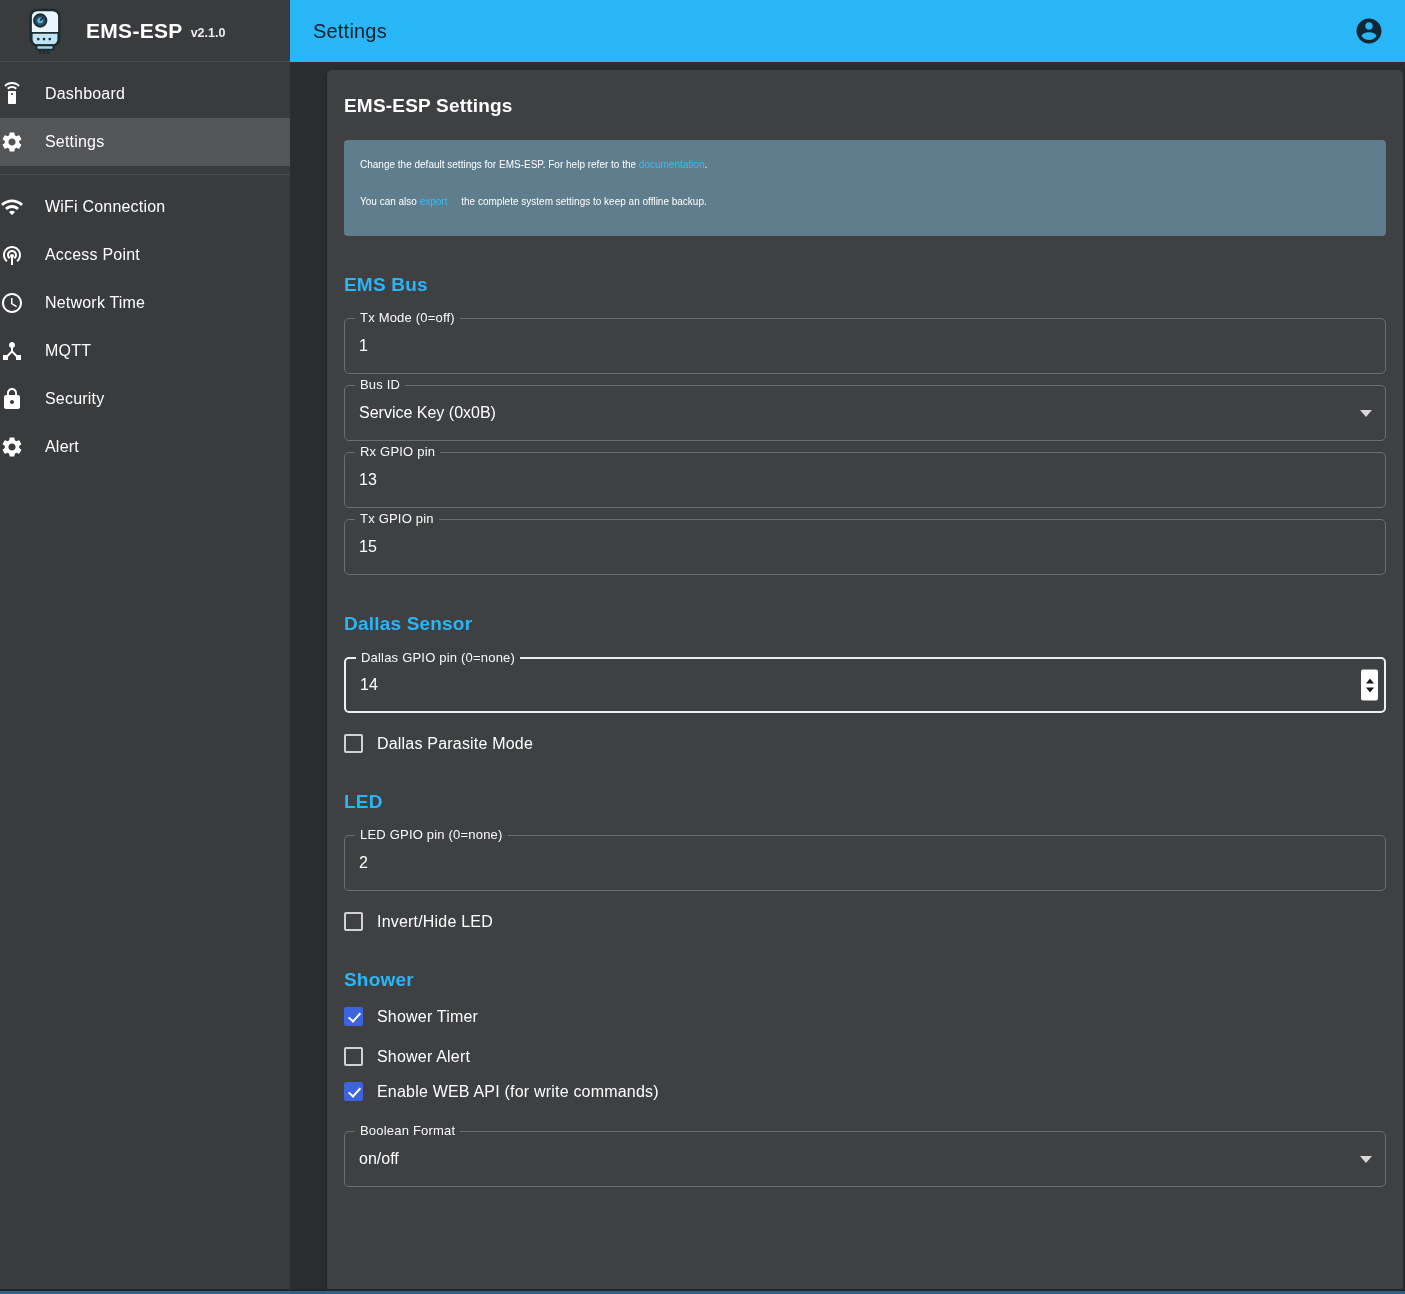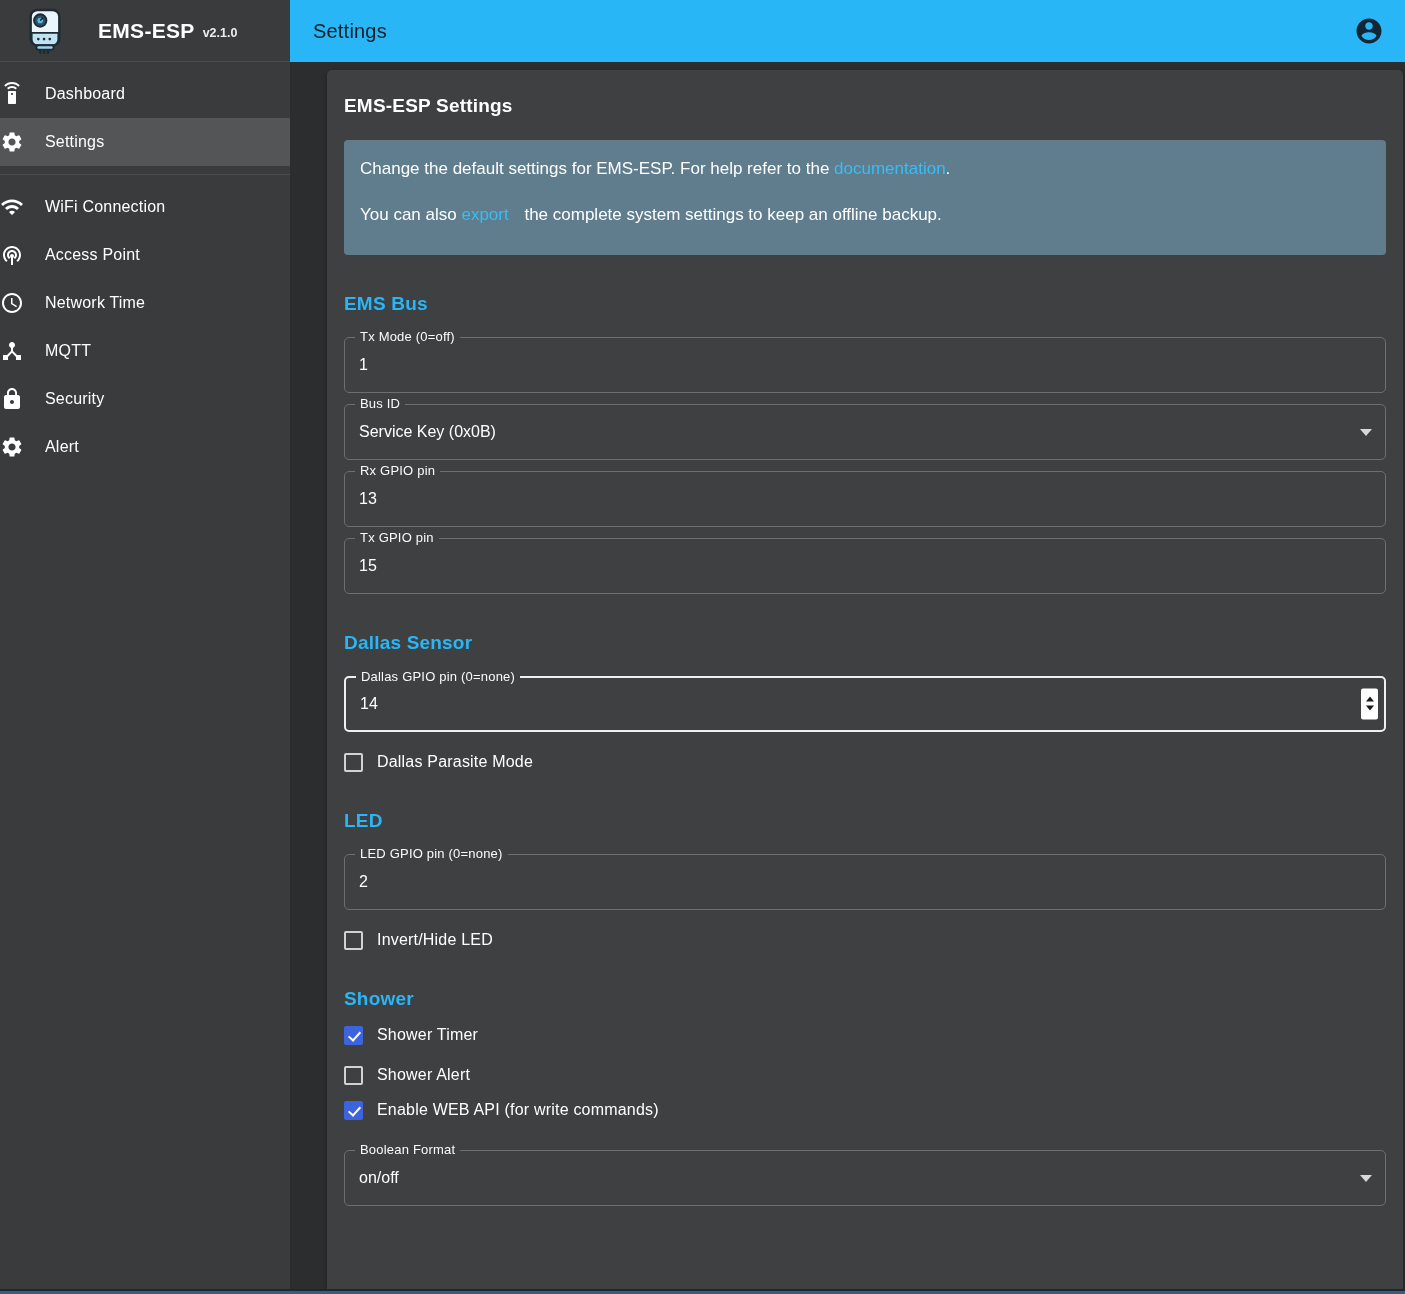--- a/index.html
+++ b/index.html
@@ -5,21 +5,21 @@
   * { margin:0; padding:0; box-sizing:border-box; }
   html,body { width:1405px; height:1294px; overflow:hidden; background:#2c2d2f;
               font-family:"Liberation Sans", sans-serif; }
 
   
   .sidebar { position:absolute; left:0; top:0; width:290px; height:100%;
              background:#3a3b3d; z-index:3; }
   .logo-row { height:62px; display:flex; align-items:center; padding-left:24px;
               border-bottom:1px solid #4b4c4e; }
   .logo-row svg { flex:0 0 auto; }
-  .app-name { color:#fff; font-size:21px; font-weight:700; margin-left:32px; letter-spacing:.3px; }
+  .app-name { color:#fff; font-size:21px; font-weight:700; margin-left:20px; letter-spacing:.3px; }
   .app-version { color:#ededed; font-size:12.5px; font-weight:600; margin-left:8px; padding-top:5px; }
   .nav-group { padding:8px 0; }
   .nav-divider { height:1px; background:#4b4c4e; }
   .nav-item { height:48px; display:flex; align-items:center; cursor:pointer; }
   .nav-item.selected { background:#545557; }
   .nav-item .nicon { width:24px; height:24px; flex:0 0 auto; }
   .nav-item .nicon svg { width:24px; height:24px; fill:#fff; }
   .nav-label { color:#fff; font-size:16px; margin-left:21px; letter-spacing:.2px; }
 
   
@@ -28,21 +28,21 @@
   .appbar-title { color:#122029; font-size:20px; font-weight:500; letter-spacing:.2px; }
   .appbar .account svg { width:30px; height:30px; fill:#122733; display:block; }
 
   
   .main { position:absolute; left:290px; top:62px; right:0; bottom:0; background:#2c2d2f; overflow:hidden;padding-left:14px; }
   .card { margin:8px 16px 0 23px; width:1076px; background:#3f4041; border-radius:5px;
           padding:25px 17px 60px 17px; min-height:1300px; box-shadow:0 2px 4px rgba(0,0,0,.3); }
   .card-title { color:#fff; font-size:19px; font-weight:700; letter-spacing:.2px; }
 
   .info-box { margin-top:23px; background:#5f7d8c; border-radius:4px; padding:18px 16px 28px 16px;
-              color:#fff; font-size:17px; line-height:1.35; }
+              color:#fff; font-size:10px; line-height:1.35; }
   .info-box p + p { margin-top:23px; }
   .info-box a { color:#38bdf8; text-decoration:none; cursor:pointer; }
   .info-box a.gap { margin-right:11px; }
 
   .section-h { color:#29b6f6; font-size:19px; font-weight:700; margin-top:38px; letter-spacing:.2px; }
 
   .tfield { position:relative; height:56px; border:1px solid #6e6e6e; border-radius:5px; margin-top:11px; }
   .tfield.first { margin-top:22px; }
   .tfield.focused { border:2px solid #efefef; }
   .tlabel { position:absolute; top:-9px; left:10px; background:#3f4041; padding:0 5px;

